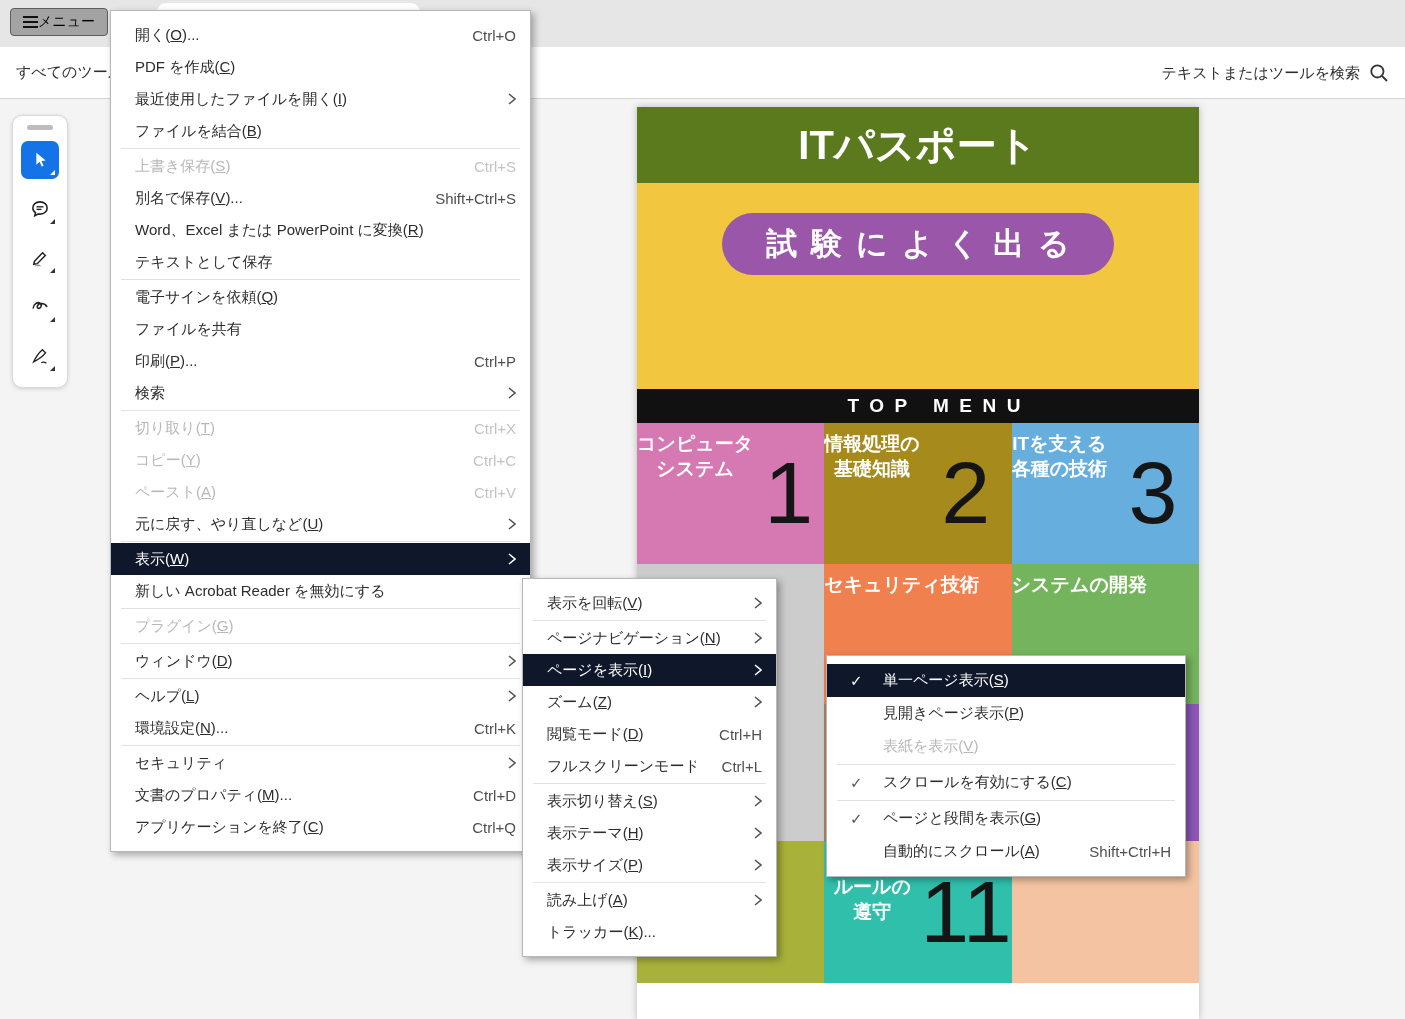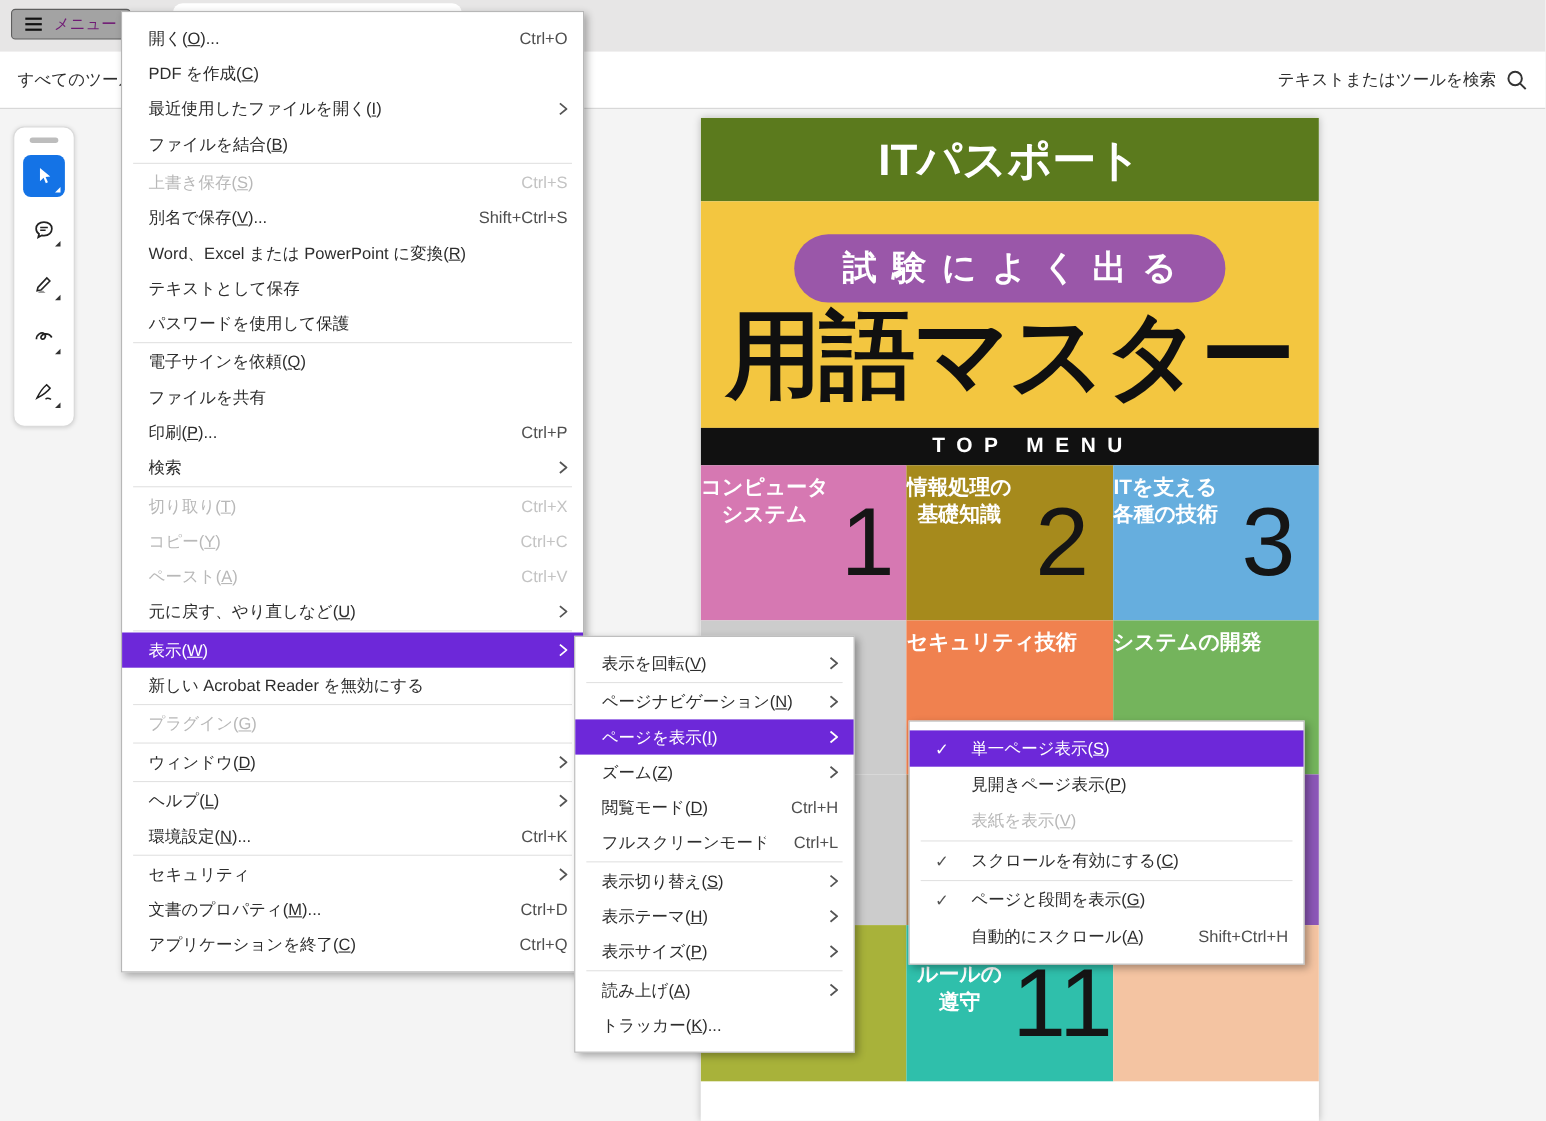--- a/index.html
+++ b/index.html
@@ -2,28 +2,28 @@
 <html><head>
 <meta charset="utf-8">
 <style>
   html,body{margin:0;padding:0}
   body{width:1405px;height:1019px;position:relative;overflow:hidden;
        background:#f4f4f4;font-family:"Liberation Sans","DejaVu Sans",sans-serif;color:#2d2d2d}
   
   .topbar{position:absolute;left:0;top:0;width:1405px;height:47px;background:#e7e6e6;z-index:1}
   .doc-tab{position:absolute;left:157px;top:3px;width:263px;height:44px;background:#fff;border-radius:9px 9px 0 0;z-index:2}
   .menu-btn{position:absolute;left:10px;top:8px;height:28px;padding:0 12px;background:#a3a3a3;
-            border:1px solid #5e5e5e;border-radius:4px;display:flex;align-items:center;gap:11px;
-            font-size:14px;color:#701a75;z-index:3;cursor:default}
+            border:1px solid #5e5e5e;border-radius:4px;display:flex;align-items:center;gap:0;
+            font-size:14px;color:#000000;z-index:3;cursor:default}
   .burger{display:flex;flex-direction:column;gap:3px}
   .burger span{display:block;width:15px;height:2px;background:#111}
   .toolsrow{position:absolute;left:0;top:47px;width:1405px;height:52px;background:#fff;
             border-bottom:1px solid #d4d4d4;box-sizing:border-box;display:flex;align-items:center;
             justify-content:space-between;padding:0 16px;font-size:15px;color:#2d2d2d;z-index:1}
-  .searchbox{display:flex;align-items:flex-start;gap:9px}
+  .searchbox{display:flex;align-items:flex-end;gap:9px}
   
   .side-toolbar{position:absolute;left:12px;top:115px;width:54px;background:#fff;border:1px solid #d9d9d9;
                 border-radius:10px;box-shadow:0 1px 4px rgba(0,0,0,.14);padding:9px 0 12px;display:flex;
                 flex-direction:column;align-items:center;gap:11px;z-index:5}
   .drag-handle{width:26px;height:5px;border-radius:3px;background:#bdbdbd}
   .tool-btn{width:38px;height:38px;border-radius:7px;display:flex;align-items:center;justify-content:center;position:relative}
   .tool-btn:after{content:'';position:absolute;right:4px;bottom:4px;border-left:5px solid transparent;border-bottom:5px solid #333}
   .tool-btn.active{background:#1473e6}
   .tool-btn.active:after{border-bottom-color:#fff}
   
@@ -47,21 +47,21 @@
         padding:8px 0;box-sizing:border-box;font-size:15px;color:#2d2d2d}
   #menu1{left:110px;top:10px;width:421px;z-index:20}
   #menu2{left:522px;top:578px;width:255px;z-index:21}
   #menu3{left:826px;top:655px;width:360px;z-index:22}
   .menu-item{height:32px;display:flex;align-items:center;padding:0 14px 0 24px;position:relative;white-space:nowrap}
   #menu3 .menu-item{height:33px;padding-left:56px}
   .mi-check{position:absolute;left:23px;color:#555;font-size:15px}
   .mi-label{flex:1;overflow:hidden}
   .mi-short{color:#4f4f4f;margin-left:26px}
   .mi-chev{color:#555;margin-left:26px;display:flex;align-items:center}
-  .menu-item.hl{background:#6d28d9;color:#fff}
+  .menu-item.hl{background:#0f172a;color:#fff}
   .menu-item.hl .mi-short,.menu-item.hl .mi-chev,.menu-item.hl .mi-check{color:#fff}
   .menu-item.dis{color:#b8b8b8}
   .menu-item.dis .mi-short{color:#c3c3c3}
   .menu-sep{height:1px;background:#e2e2e2;margin:1px 10px}
 </style>
 </head>
 <body>
 
 <div class="topbar"></div>
 <div class="doc-tab"></div>
@@ -118,21 +118,20 @@
 </div>
 
 <div class="pdf-page">
   <div class="band-brand" style="background: rgb(91, 122, 29);">
     <span>ITパスポート</span>
   </div>
   <div class="band-yellow" style="background: rgb(243, 198, 64);">
     <div class="badge" style="background: rgb(154, 87, 169);">
       <span>試験によく出る</span>
     </div>
-    <div class="doc-title">用語マスター</div>
   </div>
   <div class="band-black" style="background: rgb(17, 17, 17); padding-left: 32px;">
     <span>TOP MENU</span>
   </div>
   <div class="tiles" id="tiles">
       <div class="tile" style="background: rgb(214, 120, 178);">
         <div class="tile-h">
           <div>コンピュータ</div>
           <div>システム</div>
         </div>
@@ -224,23 +223,20 @@
     </div>
     <div class="menu-item">
       <span class="mi-label">別名で保存(<u>V</u>)...</span>
       <span class="mi-short">Shift+Ctrl+S</span>
     </div>
     <div class="menu-item">
       <span class="mi-label">Word、Excel または PowerPoint に変換(<u>R</u>)</span>
     </div>
     <div class="menu-item">
       <span class="mi-label">テキストとして保存</span>
-    </div>
-    <div class="menu-item">
-      <span class="mi-label">パスワードを使用して保護</span>
     </div>
     <div class="menu-sep"></div>
     <div class="menu-item">
       <span class="mi-label">電子サインを依頼(<u>Q</u>)</span>
     </div>
     <div class="menu-item">
       <span class="mi-label">ファイルを共有</span>
     </div>
     <div class="menu-item">
       <span class="mi-label">印刷(<u>P</u>)...</span>

